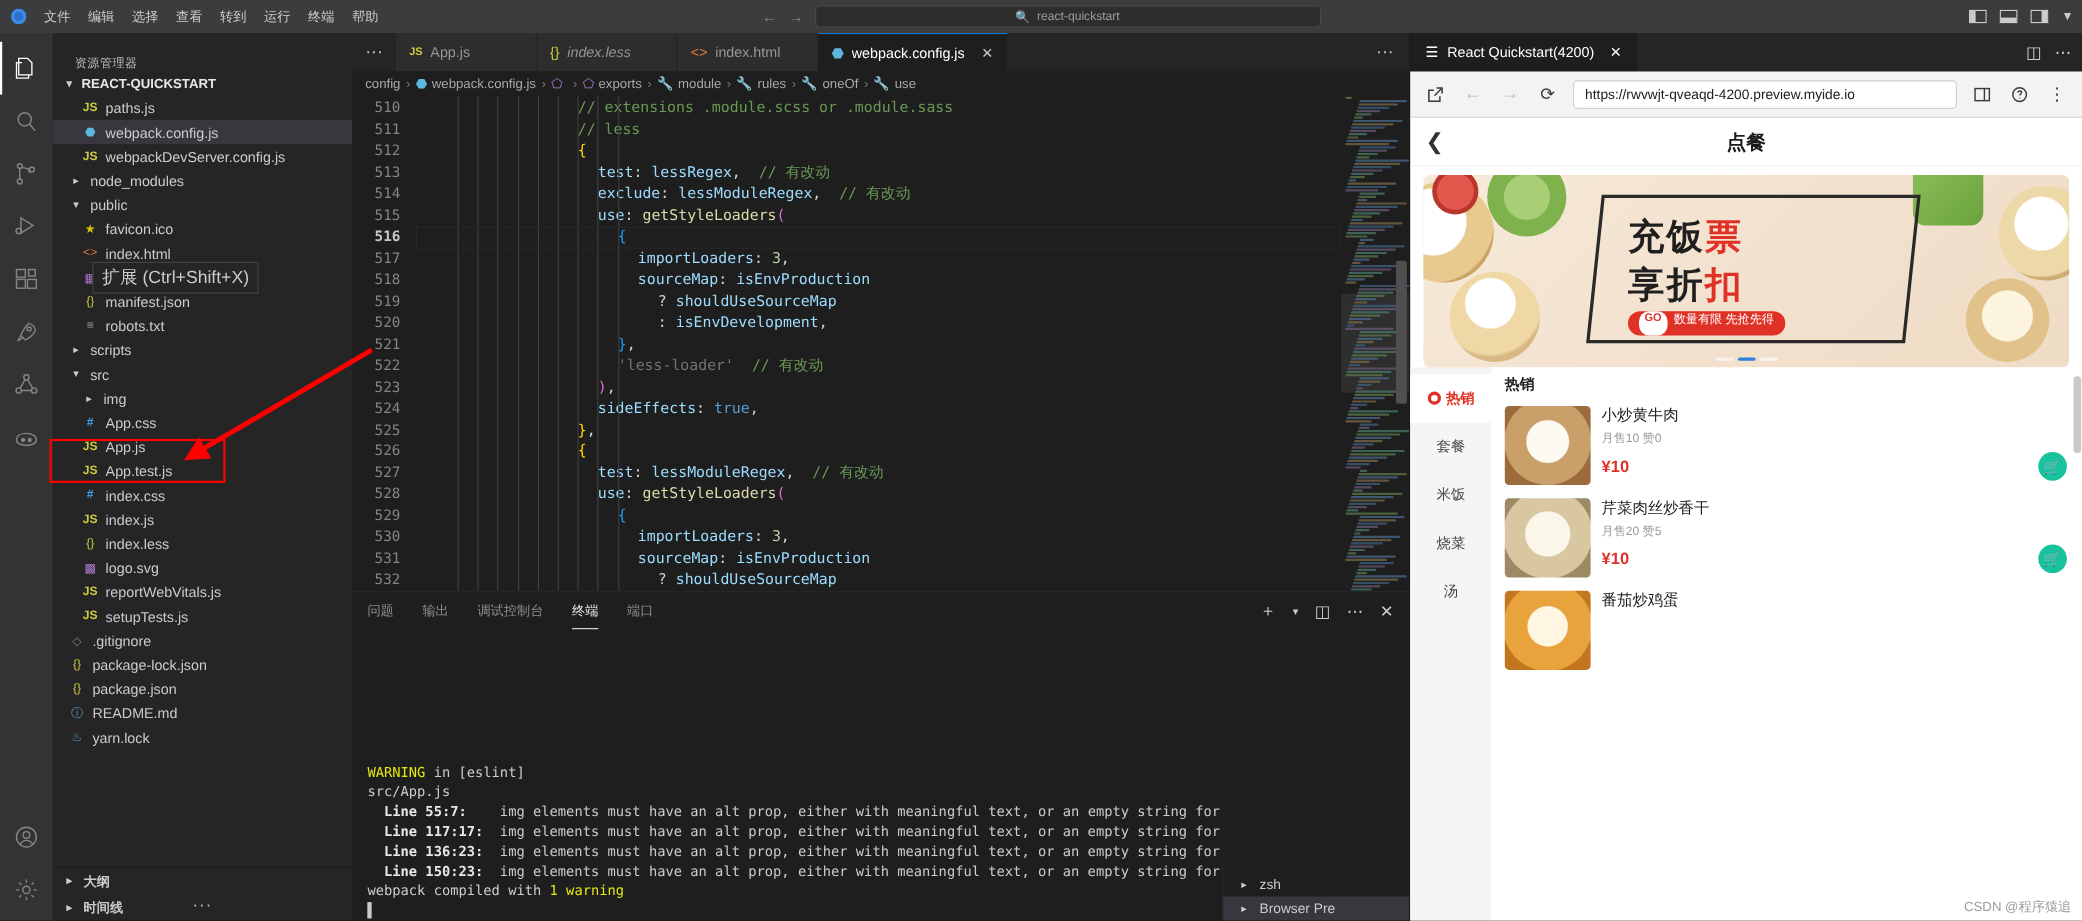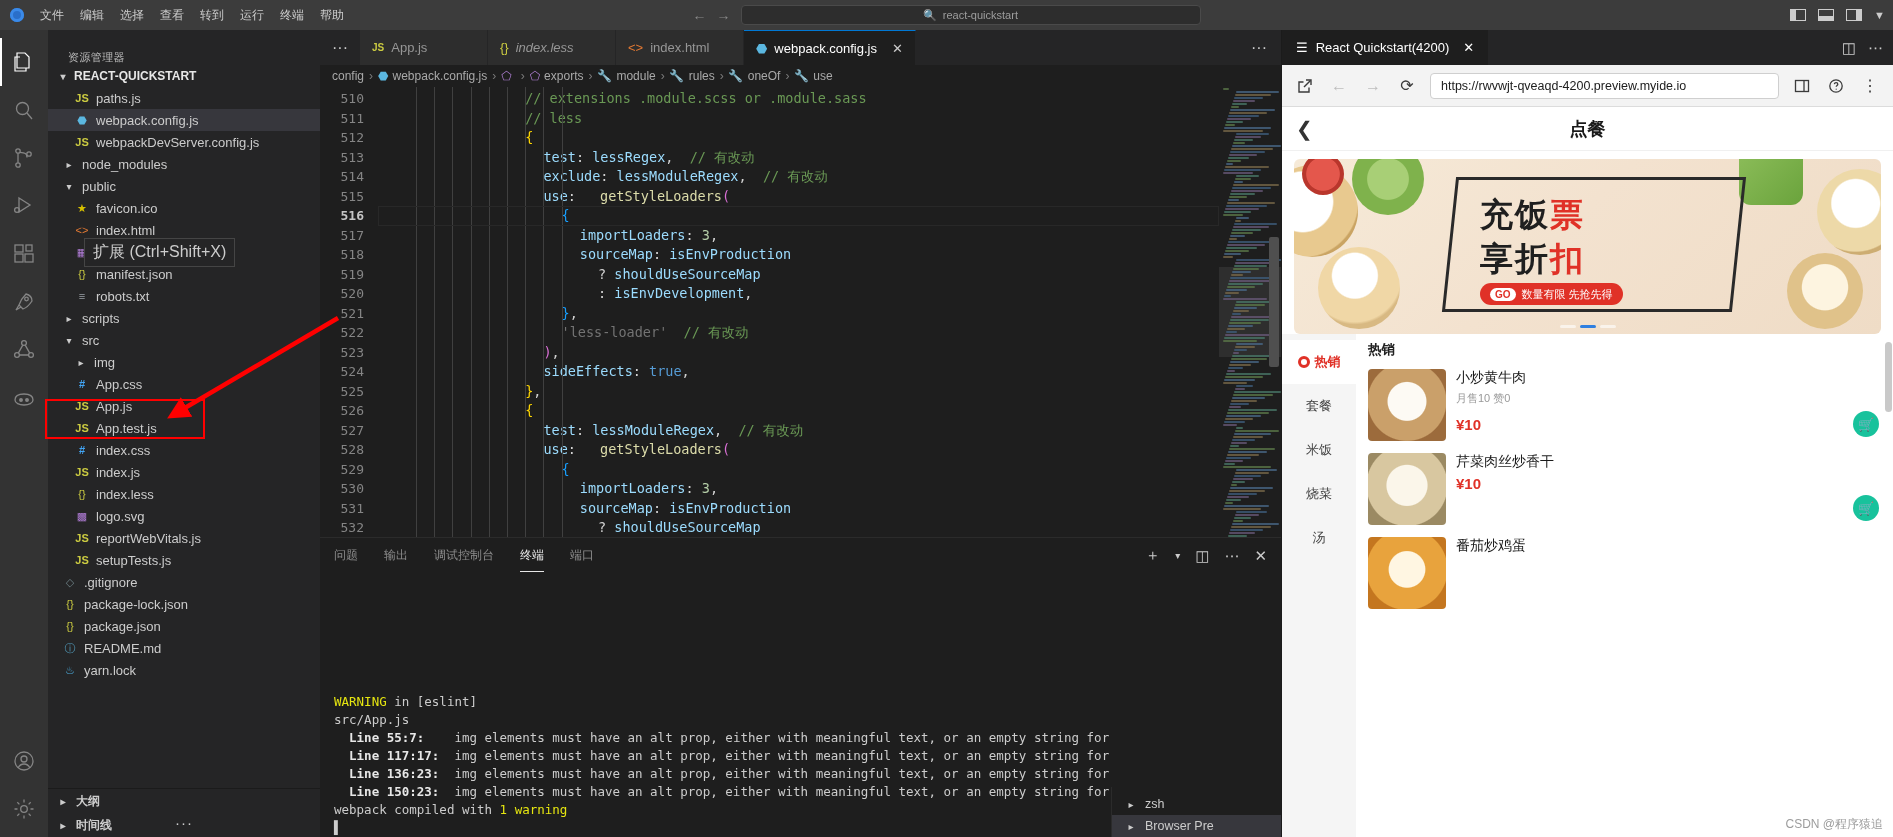--- a/index.html
+++ b/index.html
@@ -116,21 +116,21 @@
     font-family:"DejaVu Sans Mono",monospace;font-size:13px;line-height:19.5px;padding-top:2px;
   }
   .gutter div.cur{color:#c6c6c6;font-weight:bold;}
   .codelines{
     flex:1;min-width:0;font-family:"DejaVu Sans Mono",monospace;font-size:13.5px;
     line-height:19.5px;padding-top:2px;white-space:pre;overflow:hidden;position:relative;
   }
   .ind{ position:absolute; top:0; bottom:0; width:1px; background:#404040;}
   .k-key{color:#9cdcfe;}
   .k-var{color:#9cdcfe;}
-  .k-fn{color:#dcdcaa;margin-left:16px;}
+  .k-fn{color:#dcdcaa;}
   .k-num{color:#b5cea8;}
   .k-com{color:#6a9955;}
   .k-str{color:#737373;}
   .k-b1{color:#ffd700;}
   .k-b2{color:#da70d6;}
   .k-b3{color:#179fff;}
   .k-plain{color:#d4d4d4;}
   .k-bool{color:#569cd6;}
   .curline{position:absolute;left:0;right:0;height:19.5px;border:1px solid #282828;}
 
@@ -181,21 +181,21 @@
   .pv-frame{flex:1;background:#ffffff;min-height:0;display:flex;flex-direction:column;position:relative;overflow:hidden;}
   .ph-header{height:44px;display:flex;align-items:center;justify-content:center;position:relative;color:#1a1a1a;font-size:18px;font-weight:bold;border-bottom:1px solid #f0f0f0;}
   .ph-back{position:absolute;left:14px;font-size:20px;color:#333;font-weight:normal;}
   .banner{margin:8px 12px 0;height:175px;border-radius:6px;position:relative;overflow:hidden;background:linear-gradient(135deg,#f6ead8 0%,#f3e2cf 45%,#efdcc6 100%);}
   .banner .plate{position:absolute;border-radius:50%;}
   .bn-center{position:absolute;left:155px;top:18px;width:290px;height:135px;border:3px solid #2a2a2a;transform:skewX(-6deg);}
   .bn-t1{position:absolute;left:186px;top:34px;font-size:33px;font-weight:bold;color:#1f1f1f;letter-spacing:2px;}
   .bn-t1 .red{color:#e03127;}
   .bn-t2{position:absolute;left:186px;top:78px;font-size:33px;font-weight:bold;color:#1f1f1f;letter-spacing:2px;}
   .bn-t2 .red{color:#e03127;}
-  .bn-pill{position:absolute;left:186px;top:124px;height:22px;background:#e03127;border-radius:11px;display:flex;align-items:center;gap:6px;padding:0 10px;color:#fff;font-size:11px;}
+  .bn-pill{position:absolute;left:186px;top:124px;height:22px;background:#e03127;border-radius:11px;display:flex;gap:6px;padding:0 10px;color:#fff;font-size:11px;}
   .bn-pill .go{background:#fff;color:#e03127;border-radius:9px;padding:1px 5px;font-weight:bold;font-size:10px;}
   .dots{position:absolute;bottom:6px;left:0;right:0;display:flex;justify-content:center;gap:4px;}
   .dots i{width:16px;height:3px;background:#ffffff;opacity:.6;border-radius:2px;display:block;}
   .dots i.on{background:#2f7fe0;opacity:1;}
 
   .menu-area{flex:1;display:flex;min-height:0;}
   .cat{width:74px;flex:none;background:#f5f5f5;padding-top:6px;}
   .cat-item{height:44px;display:flex;align-items:center;justify-content:center;gap:5px;color:#444;font-size:13px;}
   .cat-item.active{background:#ffffff;color:#e03127;font-weight:bold;}
   .cat-item .dotico{width:12px;height:12px;border-radius:50%;border:3px solid #e03127;}
@@ -873,20 +873,21 @@
                     <div class="name">小炒黄牛肉</div>
                     <div class="sub">月售10 赞0</div>
                     <div class="price">¥10</div>
                   </div>
                   <div class="cartbtn">🛒</div>
                 </div>
                 <div class="dish">
                   <div class="thumb" style="background:radial-gradient(circle at 50% 45%, #fbf6ea 0 36%, #d8c7a0 38% 72%, #9b8a63 74% 100%)"></div>
                   <div class="meta">
                     <div class="name">芹菜肉丝炒香干</div>
+                    <div class="sub">月售20 赞5</div>
                     <div class="price">¥10</div>
                   </div>
                   <div class="cartbtn">🛒</div>
                 </div>
                 <div class="dish">
                   <div class="thumb" style="background:radial-gradient(circle at 50% 45%, #fff6e2 0 32%, #e8a33d 34% 72%, #c4761f 74% 100%)"></div>
                   <div class="meta">
                     <div class="name">番茄炒鸡蛋</div>
                     <div class="sub">&nbsp;</div>
                     <div class="price"></div>

